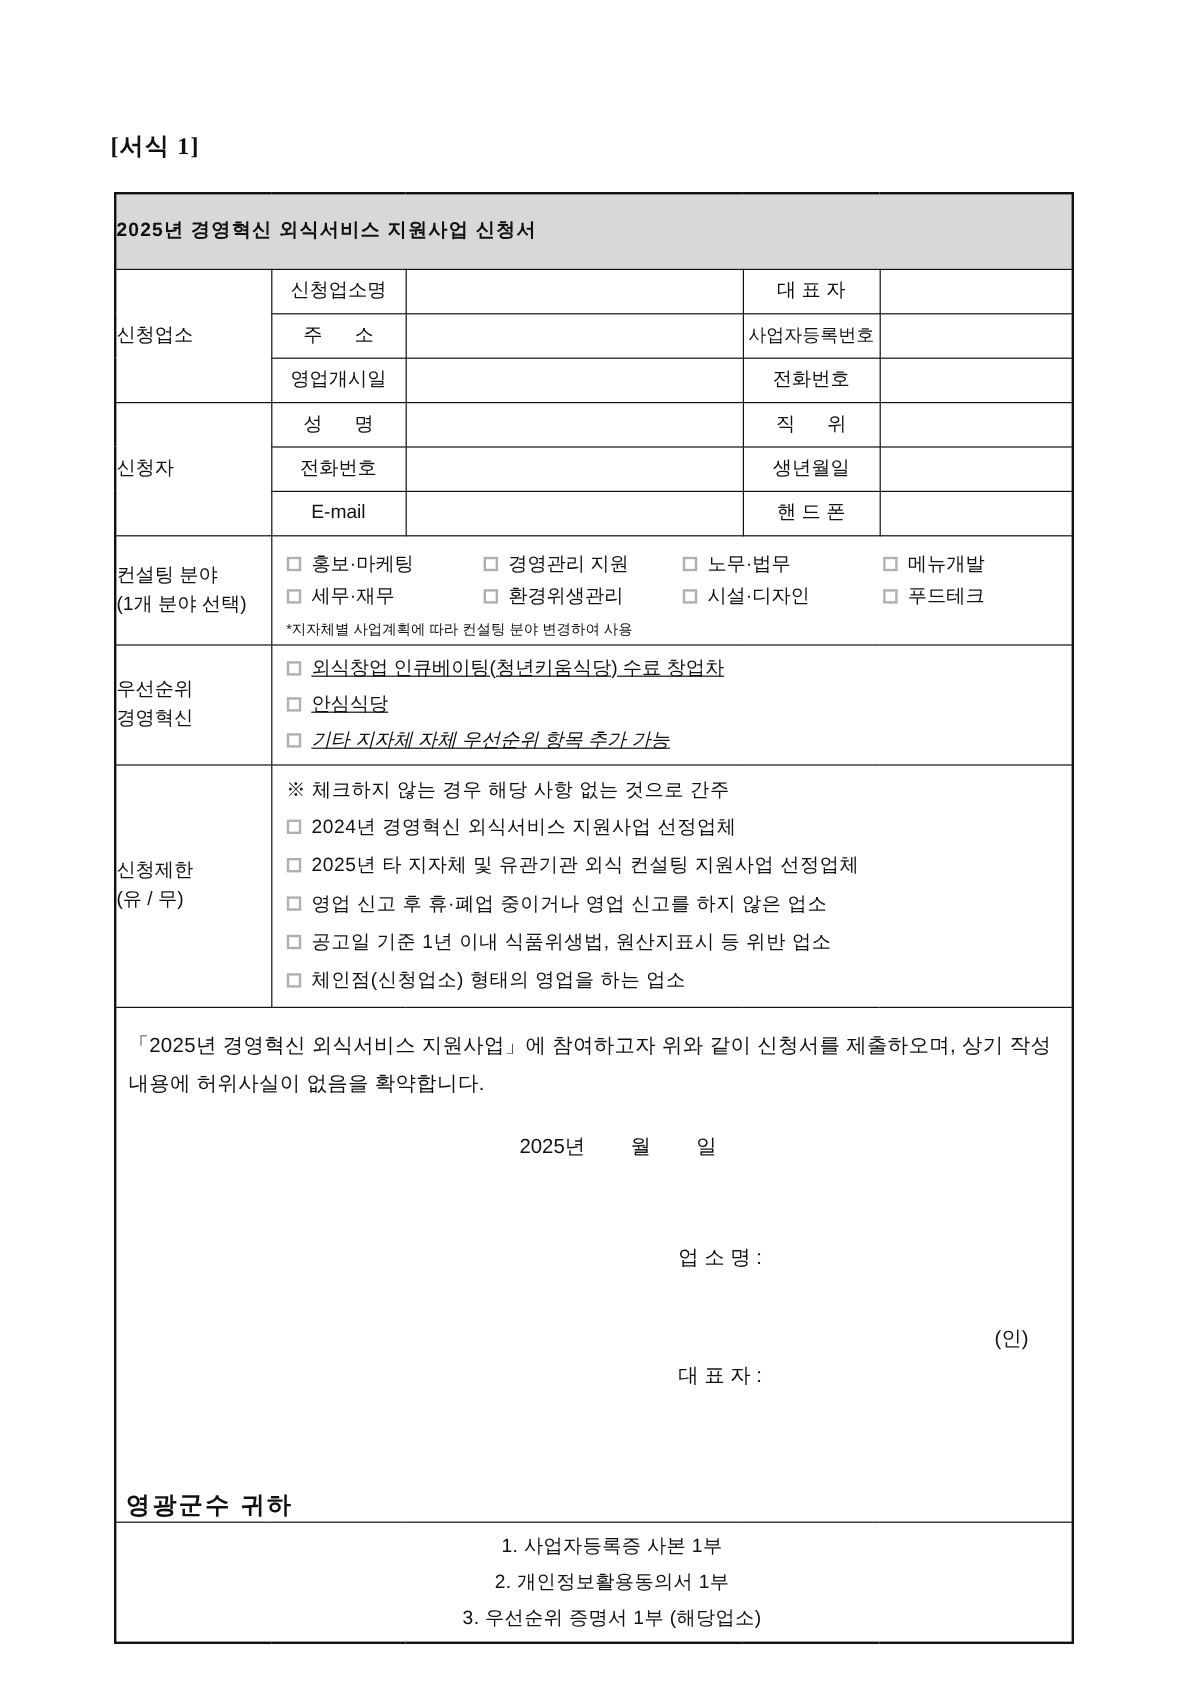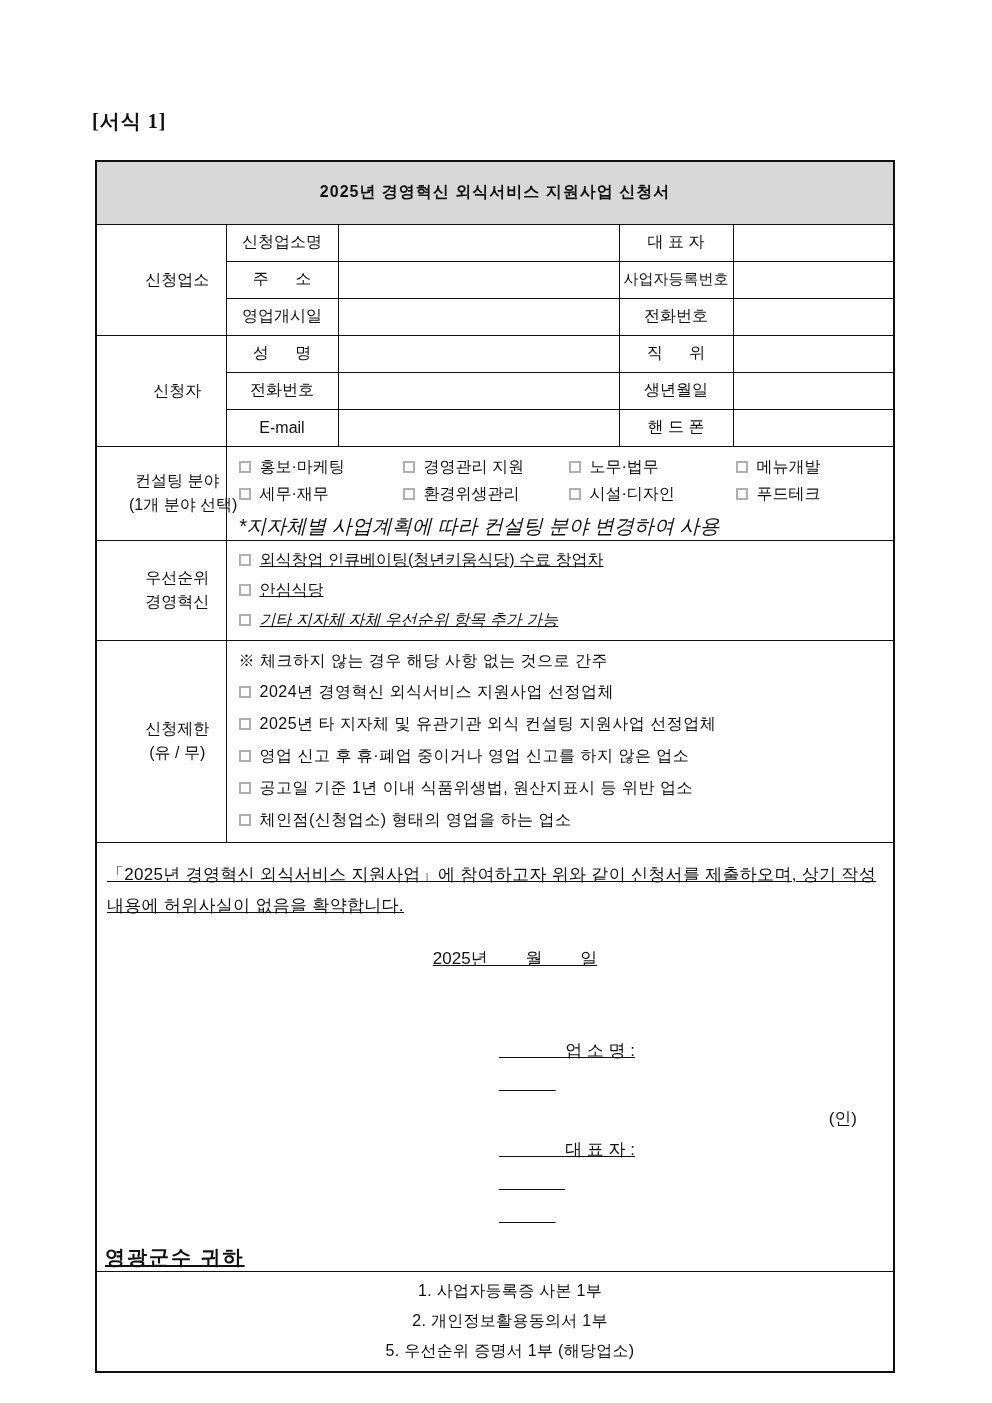--- a/index.html
+++ b/index.html
@@ -17,58 +17,58 @@
     font-family:"Liberation Serif", serif;
     font-size:20px; font-weight:bold; letter-spacing:1px;
   }
   .doc { position:absolute; left:95px; top:160px; width:798px; }
   table.form {
     border-collapse:collapse; width:798px; table-layout:fixed;
     border:2px solid #111;
   }
   table.form td { border:1px solid #111; vertical-align:middle; font-size:16px; }
   td.title-cell {
-    background:#d8d8d8; height:63px; text-align:center;
+    background:#d8d8d8; height:63px; text-align:left;
     font-size:27px; font-weight:bold; letter-spacing:1px;
   }
-  td.section-cell { text-align:center; line-height:1.5;padding-left:32px; }
+  td.section-cell { line-height:1.5; }
   td.label-cell { text-align:center; white-space:pre; height:37px; }
   td.input-cell { background:#fff; }
   .two-line div { white-space:pre; }
 
   
   .cb {
     display:inline-block; width:12px; height:12px;
     border:2px solid #b0b0b0; background:#fff;
     vertical-align:-1px; margin-right:9px; flex:0 0 auto;
   }
 
   
   td.consult-cell { vertical-align:top; height:91px; }
   .consult-grid {
     display:grid; grid-template-columns:164px 166px 167px auto;
     padding:10px 0 0 12px; row-gap:6px;
   }
   .opt { white-space:nowrap; }
-  .note { font-style:italic; padding:8px 0 0 12px; font-size:20px; }
+  .note { padding:8px 0 0 12px; font-size:12px; }
 
   
   td.priority-cell { vertical-align:top; height:90px; }
   .vlist { padding:9px 0 0 12px; }
   .vlist .opt { display:block; margin-bottom:9px;text-decoration:underline; }
   .italic { font-style:italic; }
 
   
   td.restrict-cell { vertical-align:top; height:191px; }
   .restrict-list { padding:10px 0 0 12px; }
   .restrict-list .notice { font-weight:normal; margin-bottom:10px; letter-spacing:0.5px; }
   .restrict-list .opt { display:block; margin-bottom:11px; letter-spacing:0.5px; }
 
   
-  td.decl-cell { vertical-align:top; height:292px; position:relative;text-decoration:underline; }
+  td.decl-cell { vertical-align:top; height:292px; position:relative; }
   .decl-body {
     margin:16px 12px 0 10px; font-size:17px; line-height:1.85; letter-spacing:0.3px;
   }
   .decl-date { text-align:center; margin-top:26px; font-size:17px; white-space:pre;padding-left:40px; }
   .sig-row { position:relative; padding-left:402px; font-size:17px; line-height:1.95; white-space:pre; }
   .sig-rows { margin-top:30px; }
   .seal { position:absolute; right:36px; top:2px; font-size:17px; }
   .recipient { margin:12px 0 0 8px; font-size:20px; font-weight:bold; letter-spacing:2px; }
 
   
@@ -204,20 +204,20 @@
           </div>
           <div class="recipient">영광군수 귀하</div>
         </td>
       </tr>
 
       <tr>
         <td class="attach-cell" colspan="5">
           <div class="attach-list">
             <div>1. 사업자등록증 사본 1부</div>
             <div>2. 개인정보활용동의서 1부</div>
-            <div>5. 우선순위 증명서 1부 (해당업소)</div>
+            <div>3. 우선순위 증명서 1부 (해당업소)</div>
           </div>
         </td>
       </tr>
     </tbody>
       </table>
   </div>
 </div>
 
 </body></html>

